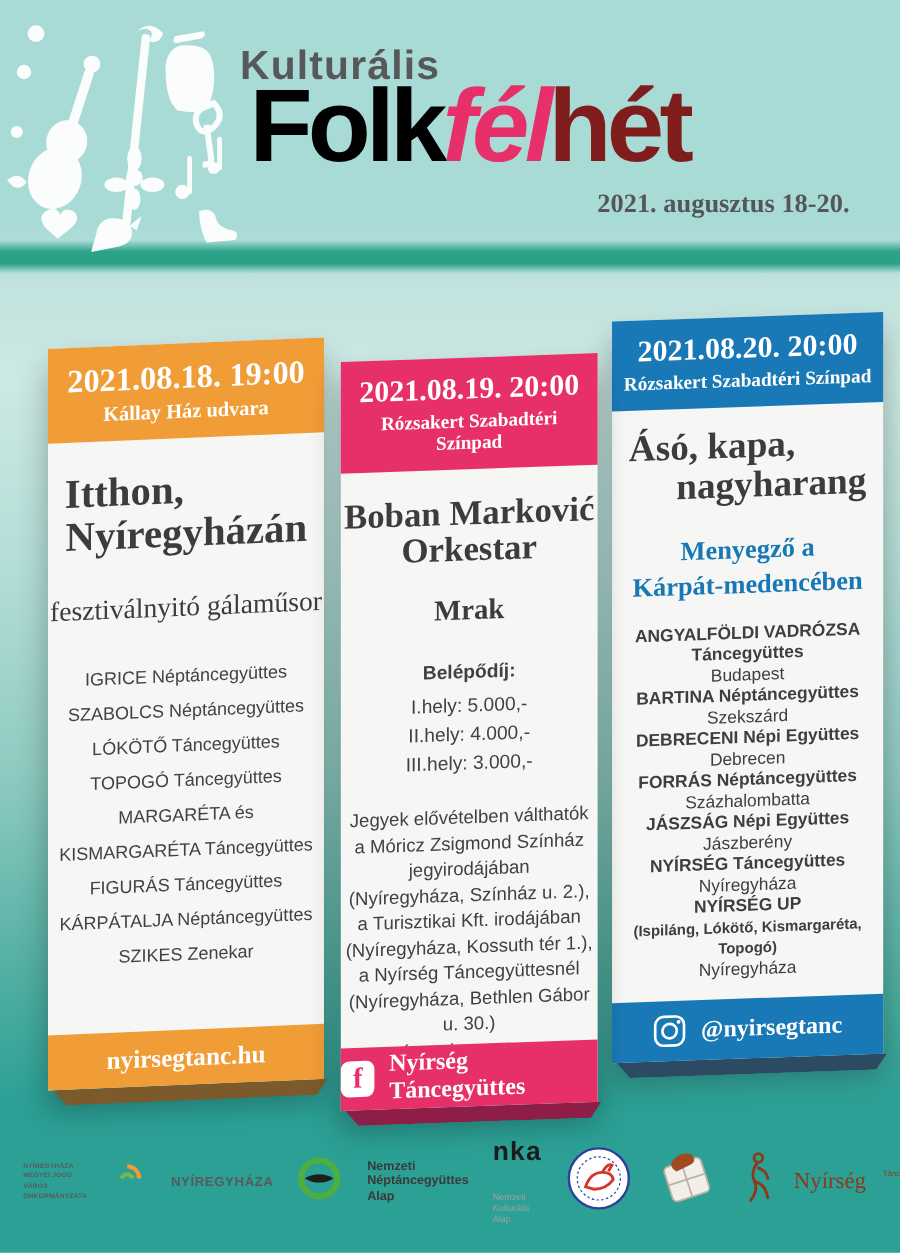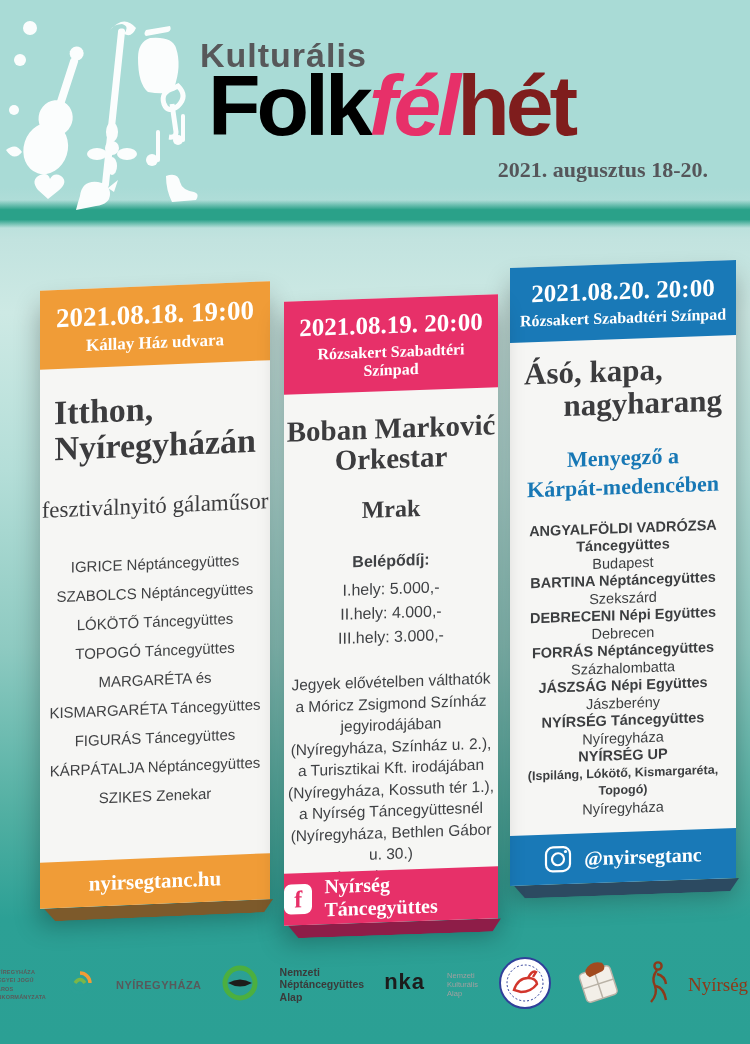--- a/index.html
+++ b/index.html
@@ -111,21 +111,21 @@
   .sponsors{
     position:absolute;left:0;right:0;bottom:0;height:119px;
     display:flex;align-items:center;justify-content:center;gap:20px;
     padding:0 28px;
   }
   .logo{display:flex;align-items:center;gap:22px;}
   .logo-lines{display:flex;flex-direction:column;justify-content:center;}
   .coa-lines span{font-size:5.5px;font-weight:bold;color:#5a5a5a;line-height:1.5;letter-spacing:.2px;}
   .nyh-label{font-size:11px;font-weight:bold;color:#58595b;letter-spacing:.5px;}
   .nea-lines span{font-size:10.5px;font-weight:bold;color:#3a3a3a;line-height:1.2;}
-  .nka-box{display:flex;flex-direction:row;align-items:flex-start;}
+  .nka-box{display:flex;flex-direction:column;align-items:flex-start;}
   .nka-word{font-size:22px;font-weight:bold;color:#1c1c1c;letter-spacing:1px;line-height:1;}
   .nka-sub{font-size:7.5px;color:#a0a0a0;margin-top:0;}
   .nyirseg-box{display:flex;flex-direction:row;align-items:flex-start;margin-left:-4px;}
   .nyirseg-word{font-family:"Liberation Serif",serif;font-size:19px;color:#8c3a1a;line-height:1;}
   .nyirseg-sub{font-size:6.5px;color:#8c3a1a;margin-left:14px;}
 </style>
 </head>
 <body>
 
 <div class="bg"></div>

